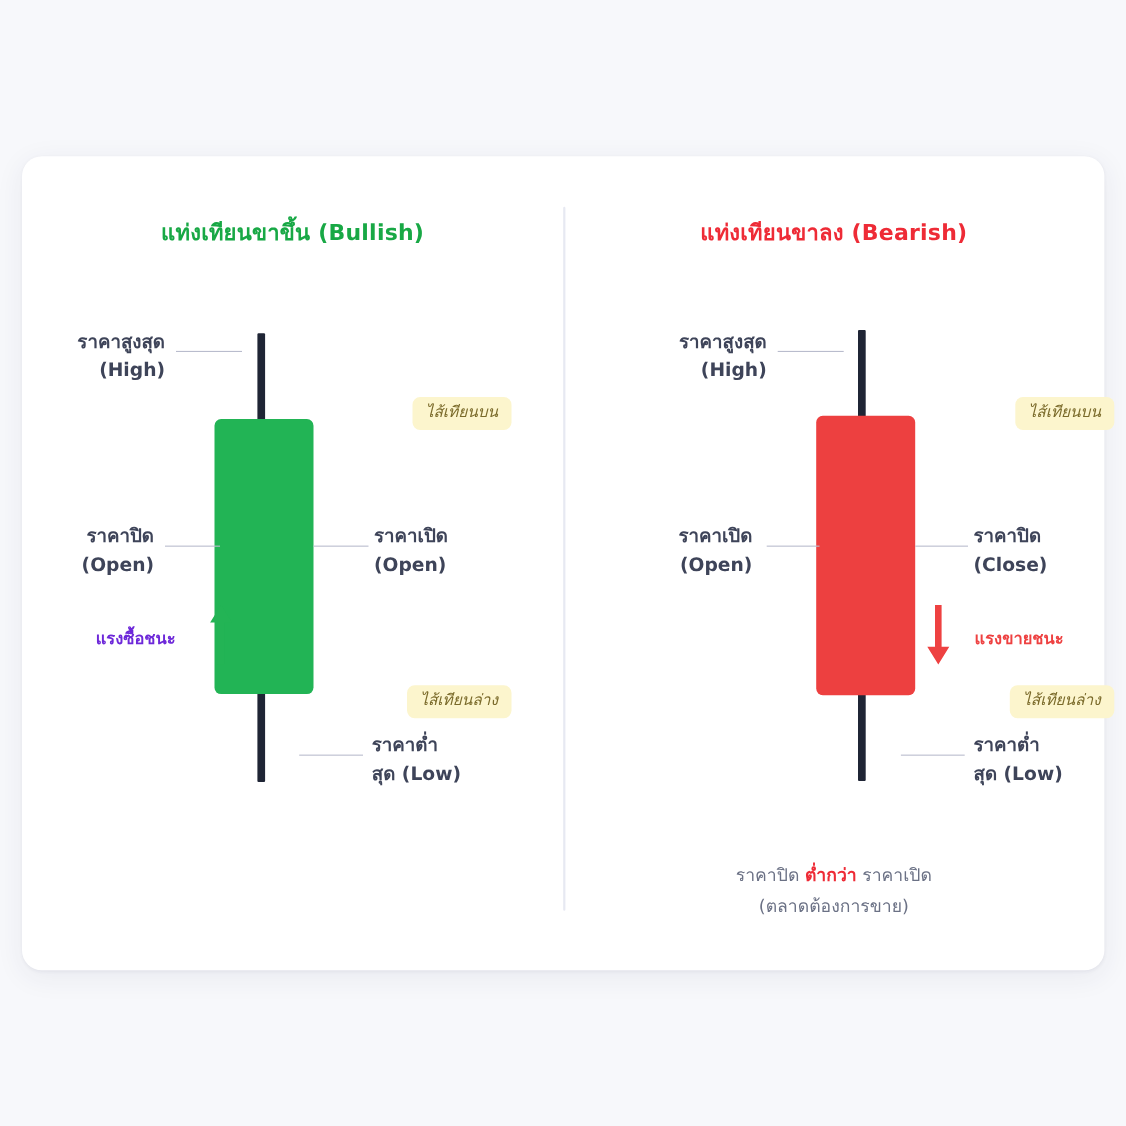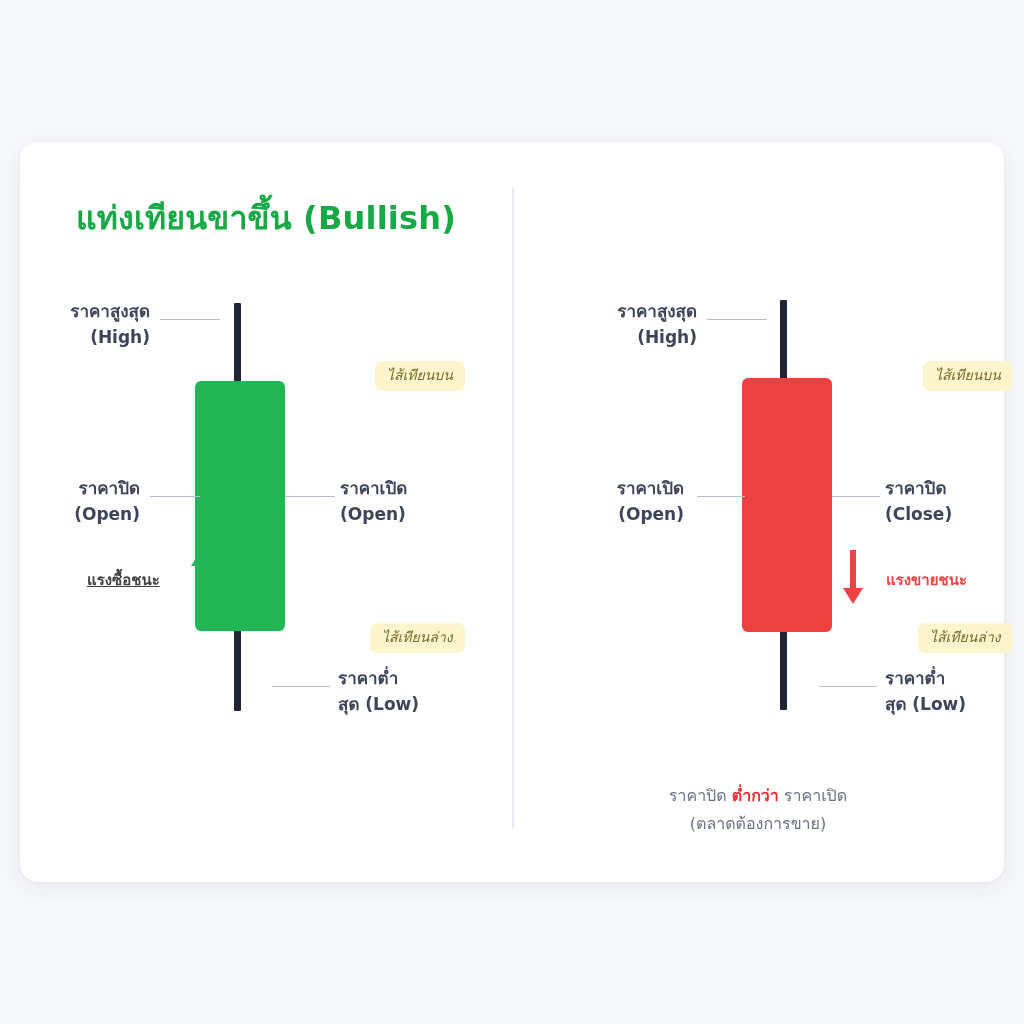--- a/index.html
+++ b/index.html
@@ -53,21 +53,21 @@
   }
   #panel-bullish { left: 20px; }
   #panel-bearish { left: 512px; }
 
   .panel-title {
     position: absolute;
     top: 57px;
     left: 0;
     width: 100%;
     text-align: center;
-    font-size: 32px;
+    font-size: 20px;
     font-weight: bold;
     letter-spacing: .2px;
     line-height: 1.2;
   }
   #title-bullish { color: #18a845; }
   #title-bearish { color: #ee2b36; }
 
   
   .wick {
     position: absolute;
@@ -121,21 +121,21 @@
   
   .callout.low .th { font-weight: bold; }
 
   
   .force {
     position: absolute;
     font-size: 15px;
     font-weight: bold;
     white-space: nowrap;
   }
-  .force.up   { color: #404040; text-decoration: underline; }
+  .force.up   { color: #6d28d9; }
   .force.down { color: #ee4141; }
 
   .arrow {
     position: absolute;
     width: 26px;
     height: 58px;
   }
 
   
   .badge {
@@ -211,20 +211,21 @@
       </svg>
     </span>
 
     <span class="badge" style="left:355px; top:219px;">ไส้เทียนบน</span>
     <span class="badge" style="left:350px; top:481px;">ไส้เทียนล่าง</span>
 
   </div>
 
   <div class="panel" id="panel-bearish">
 
+    <div class="panel-title" id="title-bearish">แท่งเทียนขาลง (Bearish)</div>
 
     <div class="wick" id="wick-down"></div>
     <div class="body down" id="body-down"></div>
 
     <div class="leader" style="left:195px; top:177px; width:60px;"></div>
     <div class="callout right-align" style="left:-15px; top:156px; width:200px;">
       <span class="th">ราคาสูงสุด</span>
       <span class="en">(High)</span>
     </div>
 

